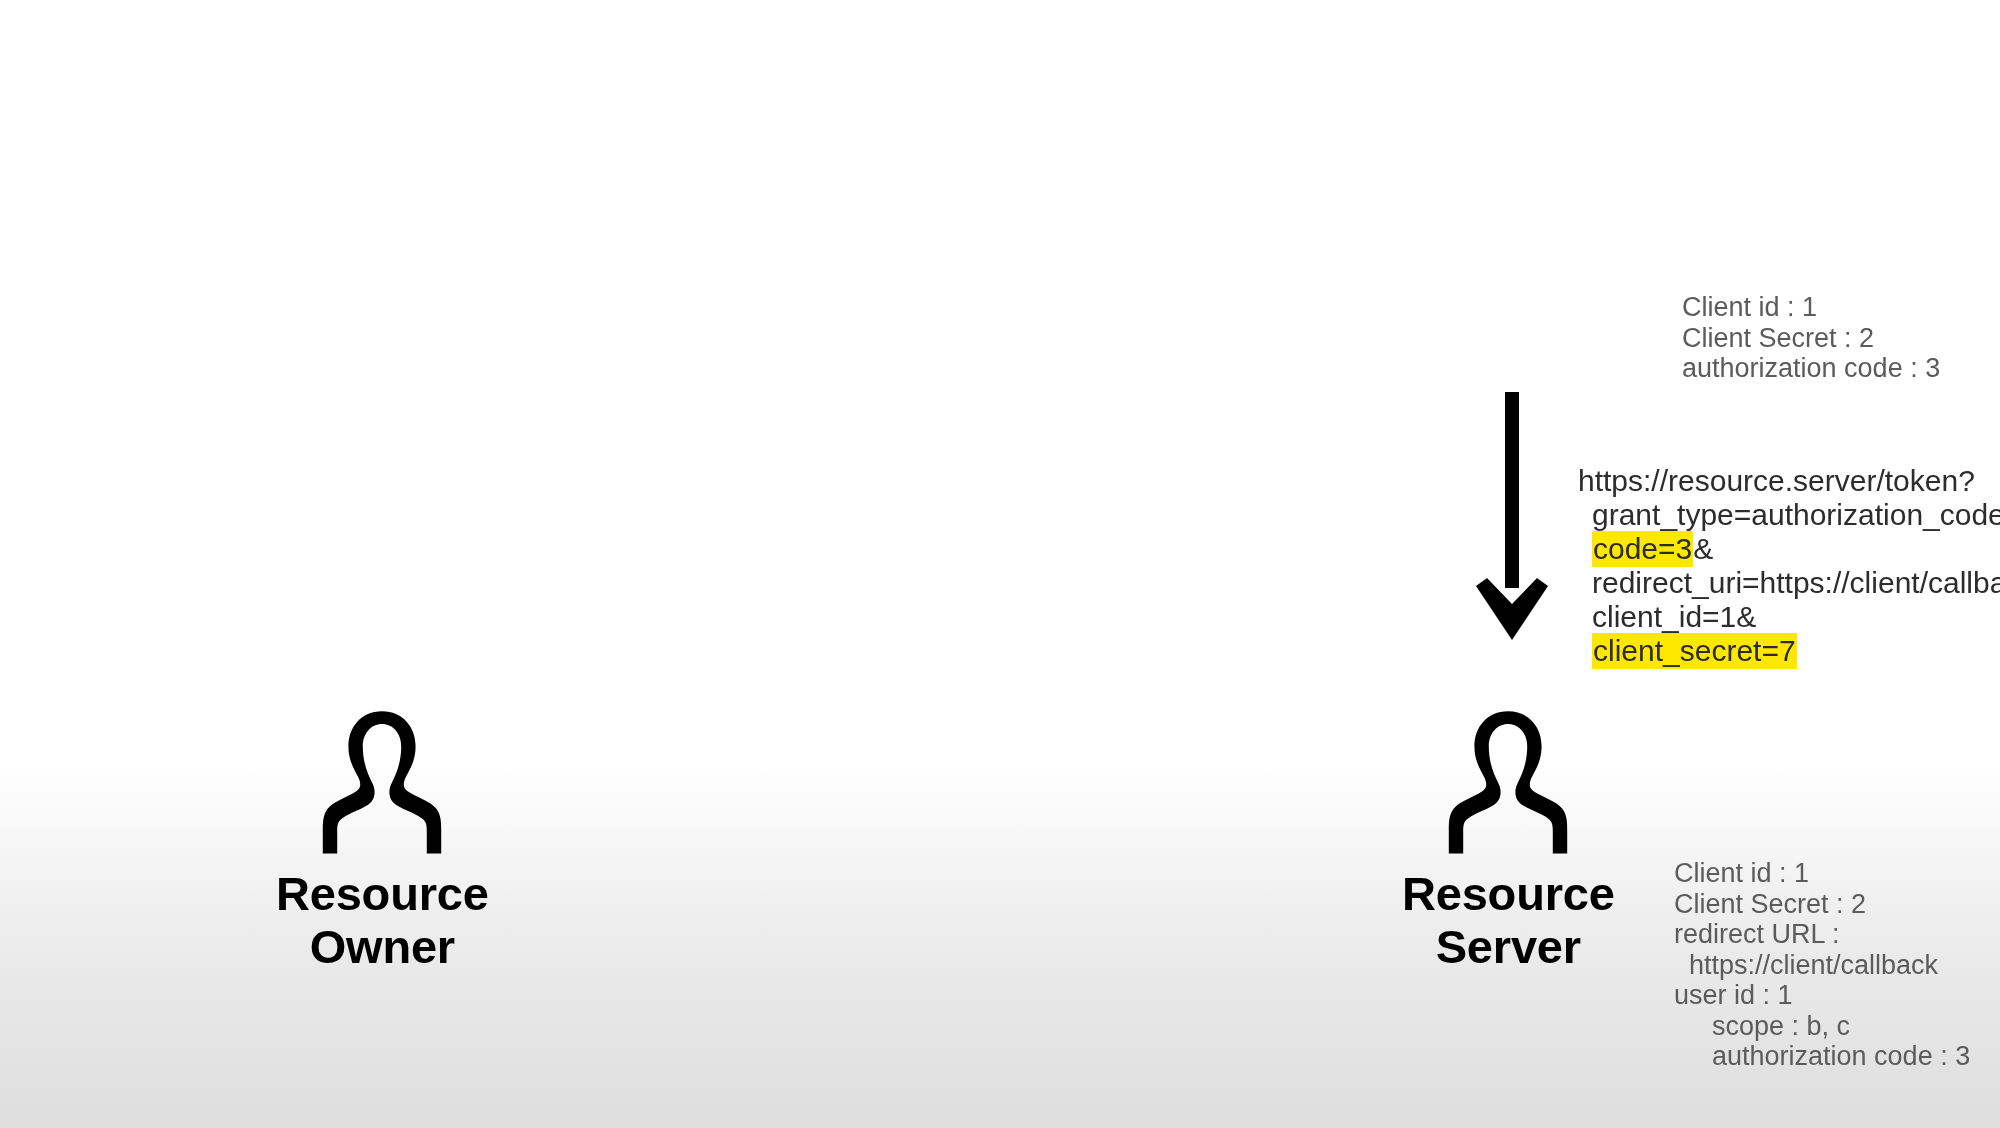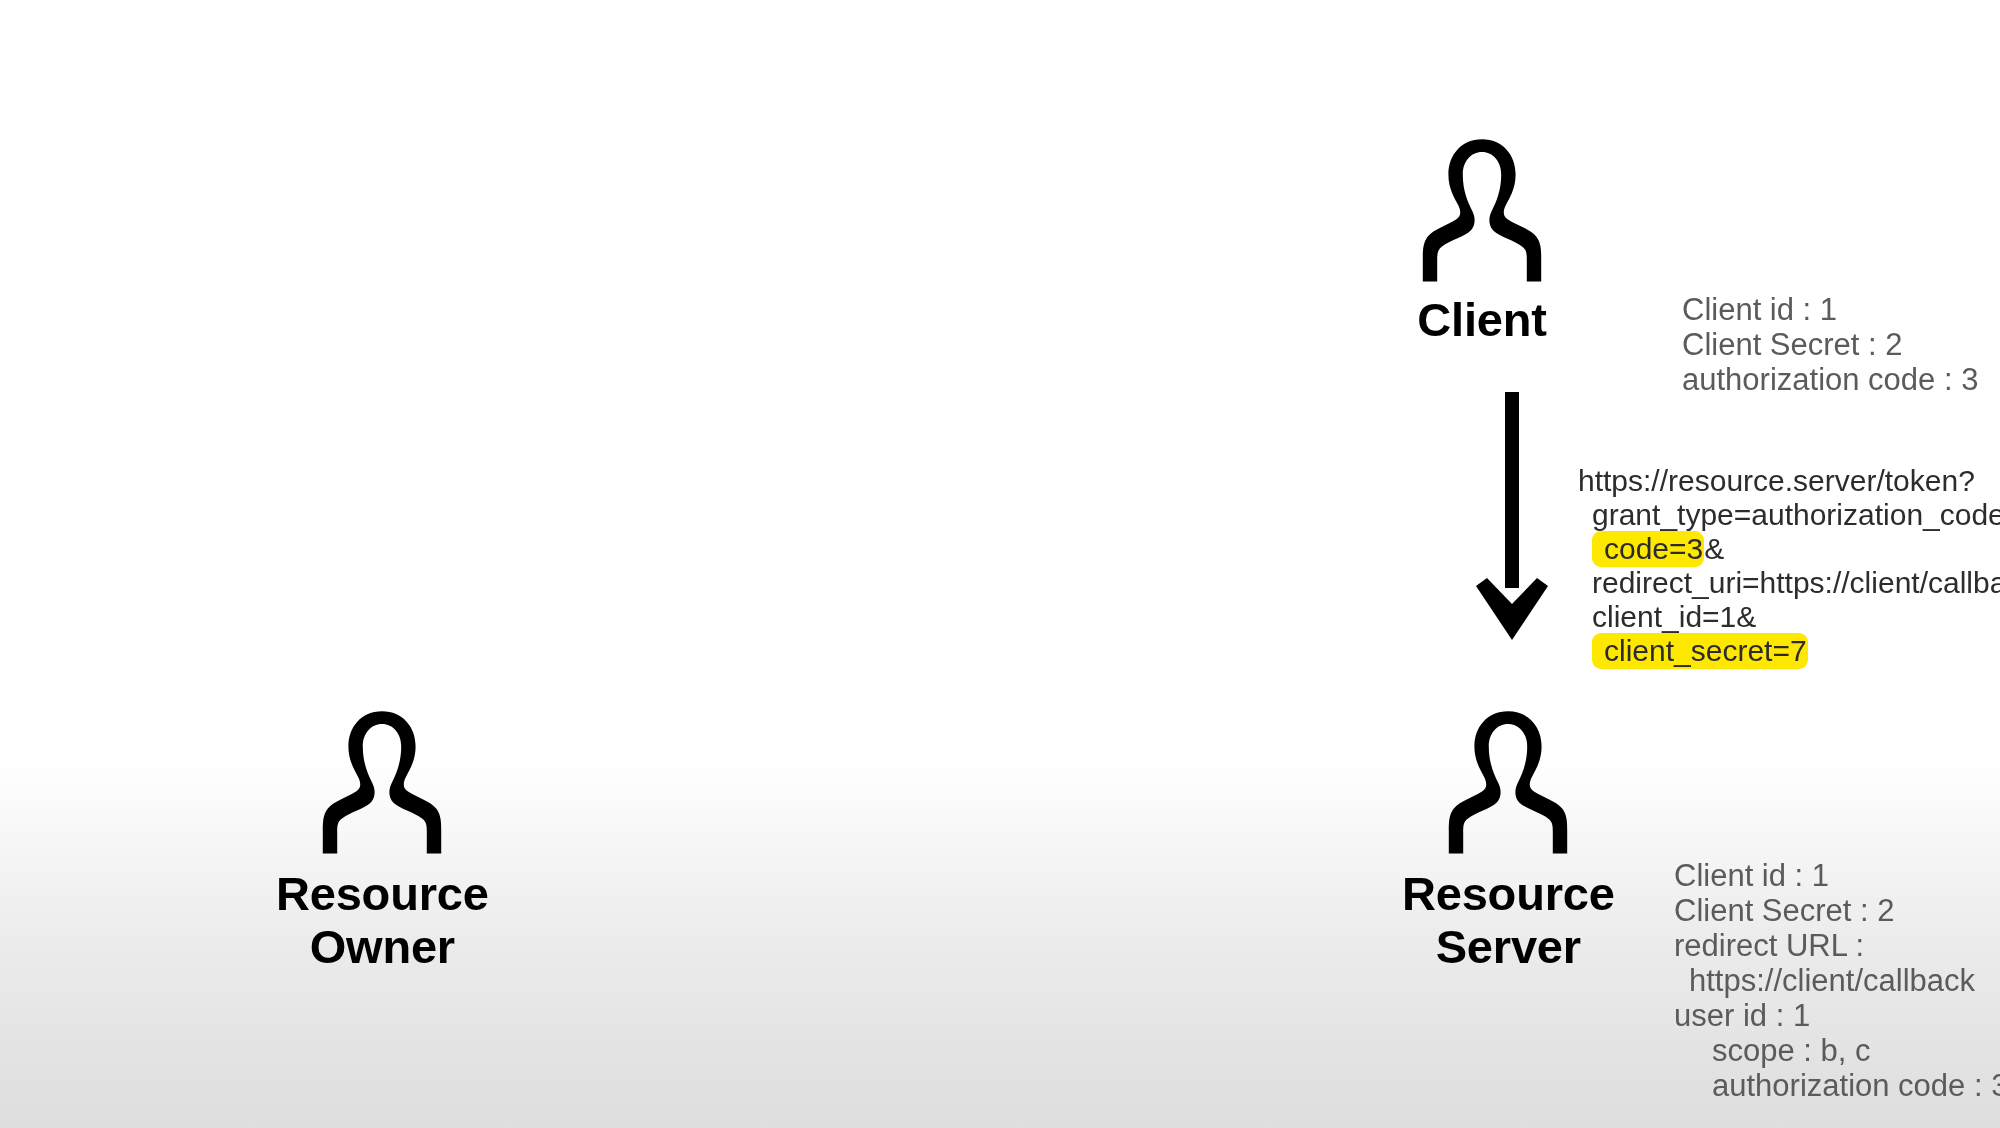--- a/index.html
+++ b/index.html
@@ -79,21 +79,21 @@
     position: absolute;
     left: 1470px;
     top: 392px;
     line-height: 0;
   }
 
   
   .info-block {
     position: absolute;
     color: #5b5b5b;
-    font-size: 31px;
+    font-size: 27px;
     line-height: 1.13;
     white-space: nowrap;
   }
   .info-line {
     display: block;
   }
   .info-line.ind1 { padding-left: 15px; }
   .info-line.ind2 { padding-left: 38px; }
 
   #client-info {
@@ -117,64 +117,30 @@
   }
   #token-request .url-line {
     display: block;
     height: 34px;
   }
   #token-request .url-line.ind {
     padding-left: 14px;
   }
   .hl {
     background-color: #ffe800;
-    padding: 1px 1px 2px 12px;
-    border-radius: 9px;
+    padding: 1px 1px 2px 1px;
+    border-radius: 1px;
     box-decoration-break: clone;
   }
 </style>
 </head>
 <body>
 
 <div id="stage">
 
-  <div class="actor" id="actor-client">
-    <span class="person-icon">
-      <svg width="160" height="160" viewBox="0 0 100 100" aria-hidden="true">
-        <path d="M50 7
-                 C 37 7 29 17 29 29
-                 C 29 38 33 44 35 48
-                 C 37 52 37 55 34 57
-                 C 28 61 20 63 16 68
-                 C 13 72 13 77 13 82
-                 L 13 96
-                 L 22 96
-                 L 22 83
-                 C 22 79 22 76 25 74
-                 C 30 70 39 68 43 64
-                 C 46 61 46 56 44 52
-                 C 41 46 38 39 38 29
-                 C 38 21 43 15 50 15
-                 C 57 15 62 21 62 29
-                 C 62 39 59 46 56 52
-                 C 54 56 54 61 57 64
-                 C 61 68 70 70 75 74
-                 C 78 76 78 79 78 83
-                 L 78 96
-                 L 87 96
-                 L 87 82
-                 C 87 77 87 72 84 68
-                 C 80 63 72 61 66 57
-                 C 63 55 63 52 65 48
-                 C 67 44 71 38 71 29
-                 C 71 17 63 7 50 7 Z" fill="#000000"></path>
-      </svg>
-    </span>
-    <span class="actor-label">Client</span>
-  </div>
 
   <div class="info-block" id="client-info">
     <span class="info-line">Client id : 1</span>
     <span class="info-line">Client Secret : 2</span>
     <span class="info-line">authorization code : 3</span>
   </div>
 
   <div id="flow-arrow">
     <svg width="84" height="250" viewBox="0 0 84 250" aria-hidden="true">
       <rect x="35" y="0" width="14" height="196" fill="#000000"></rect>

